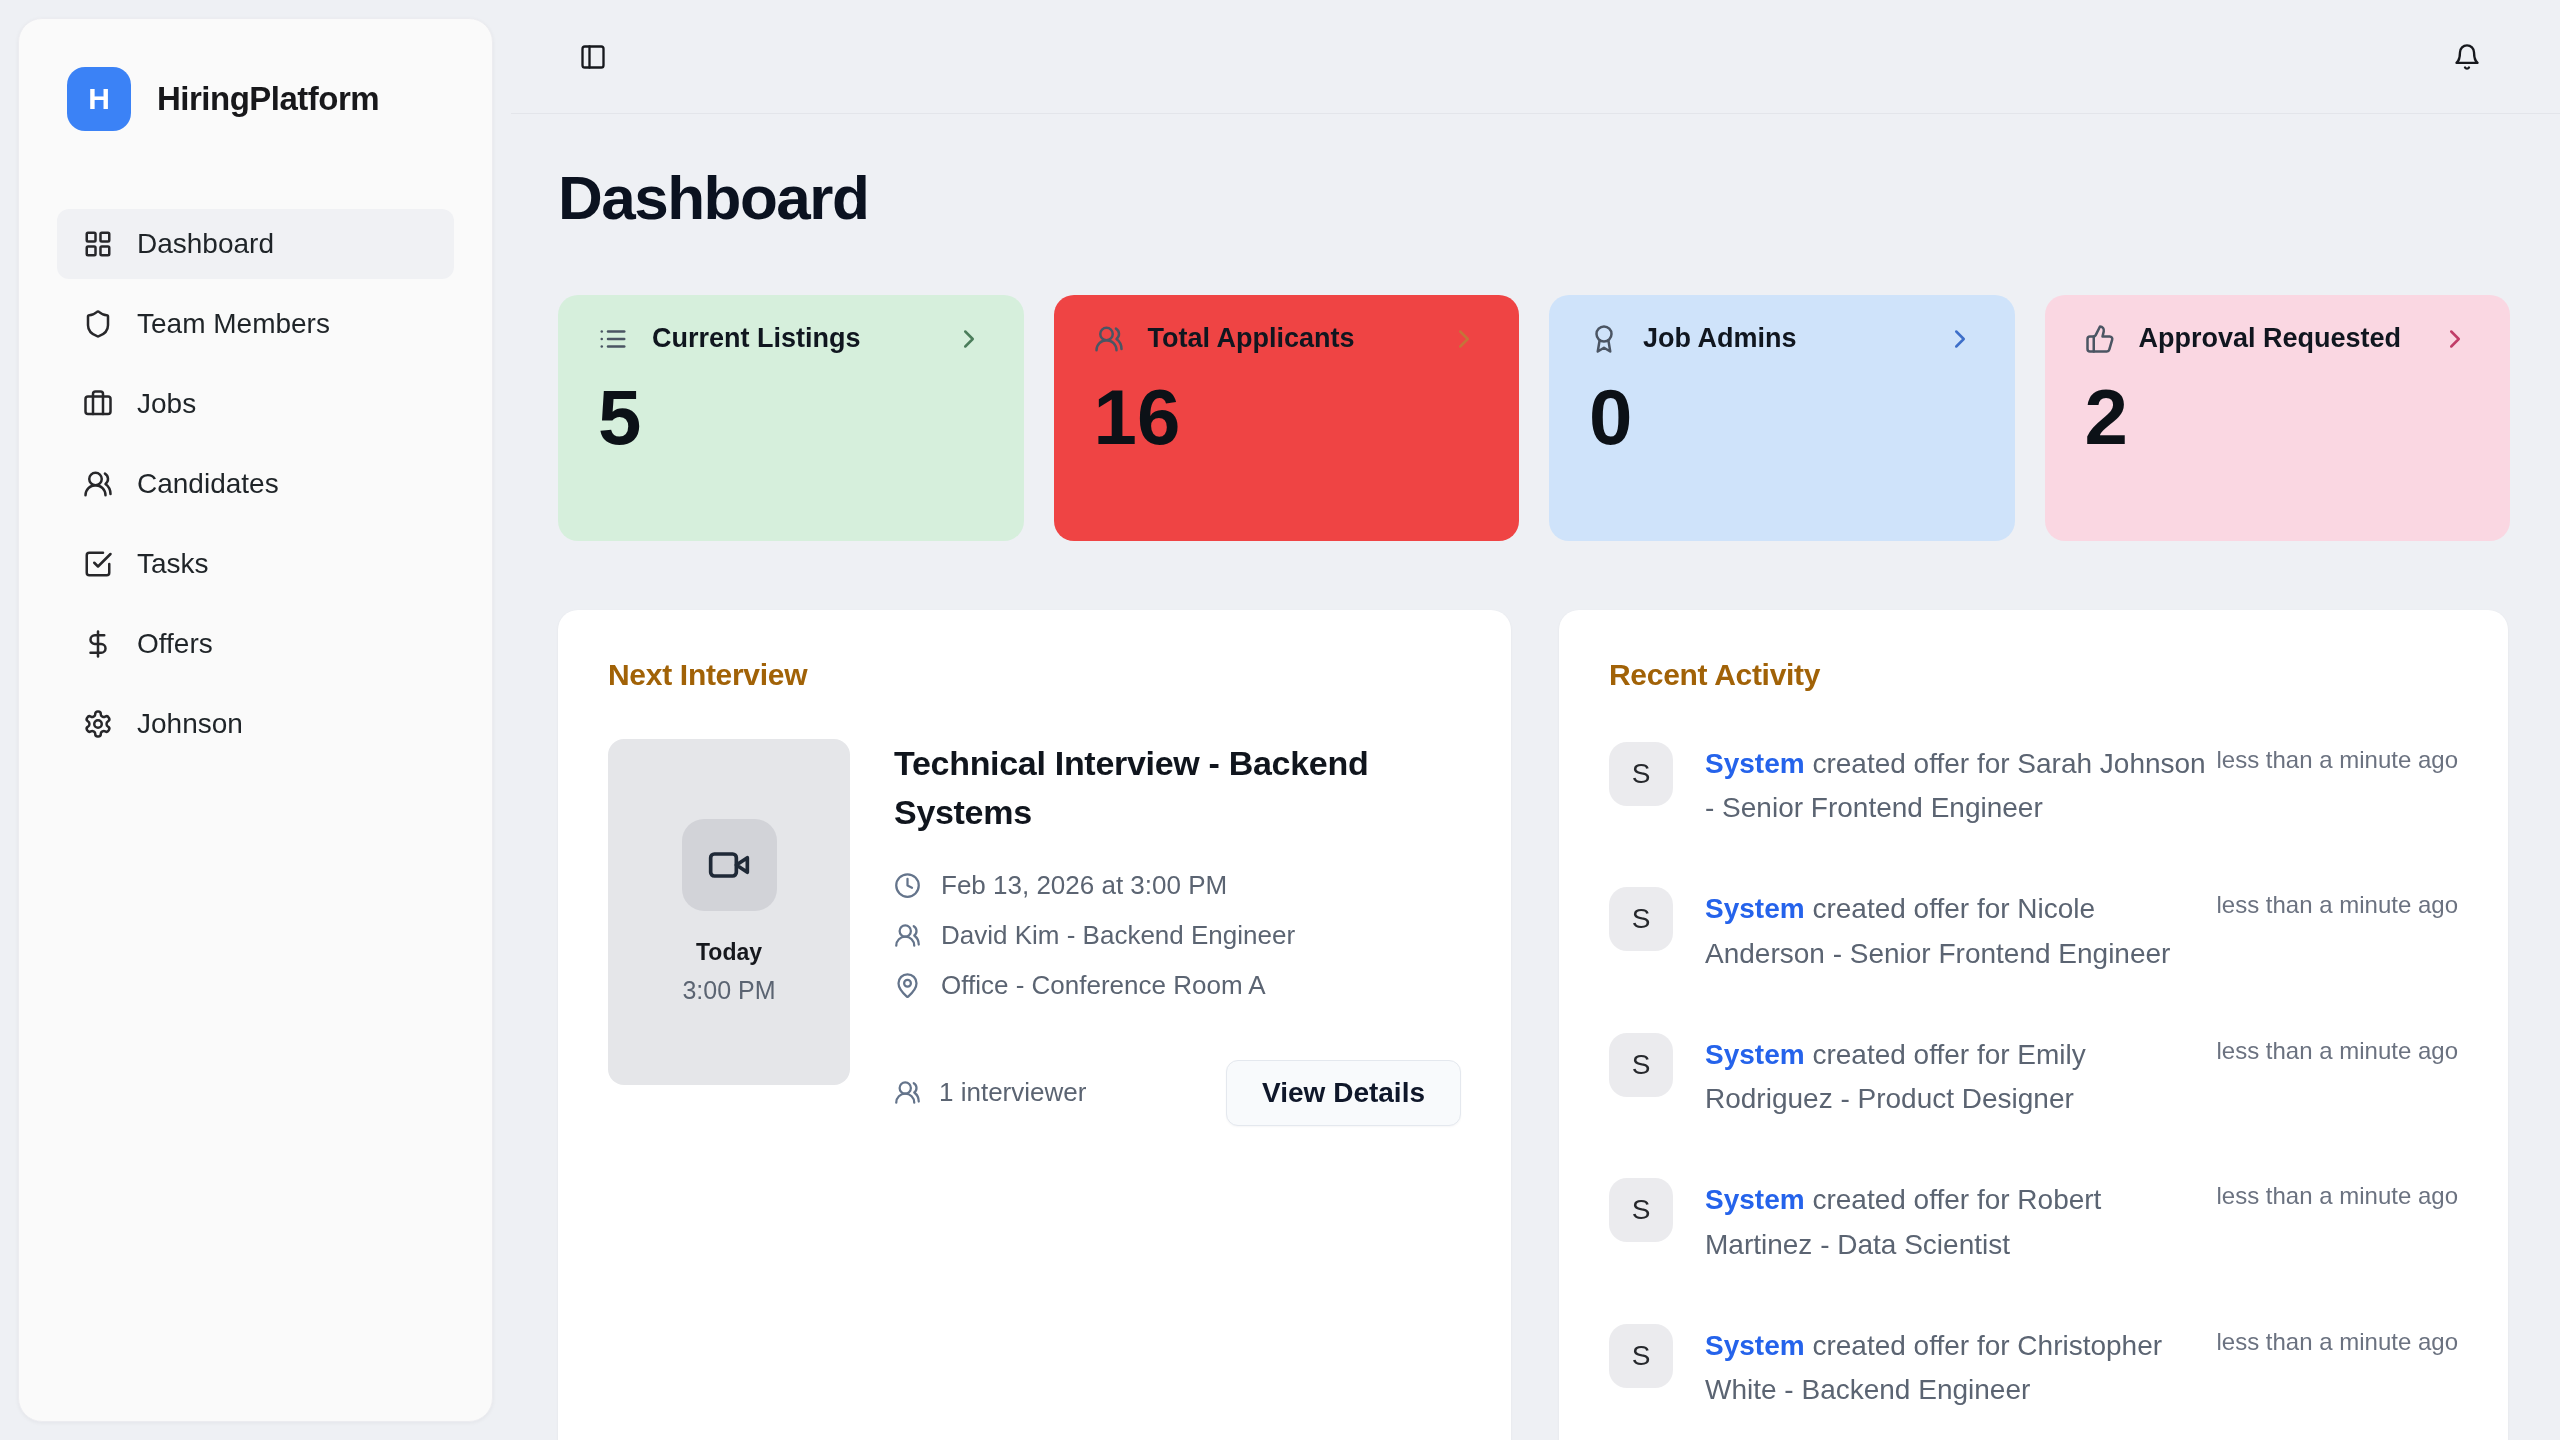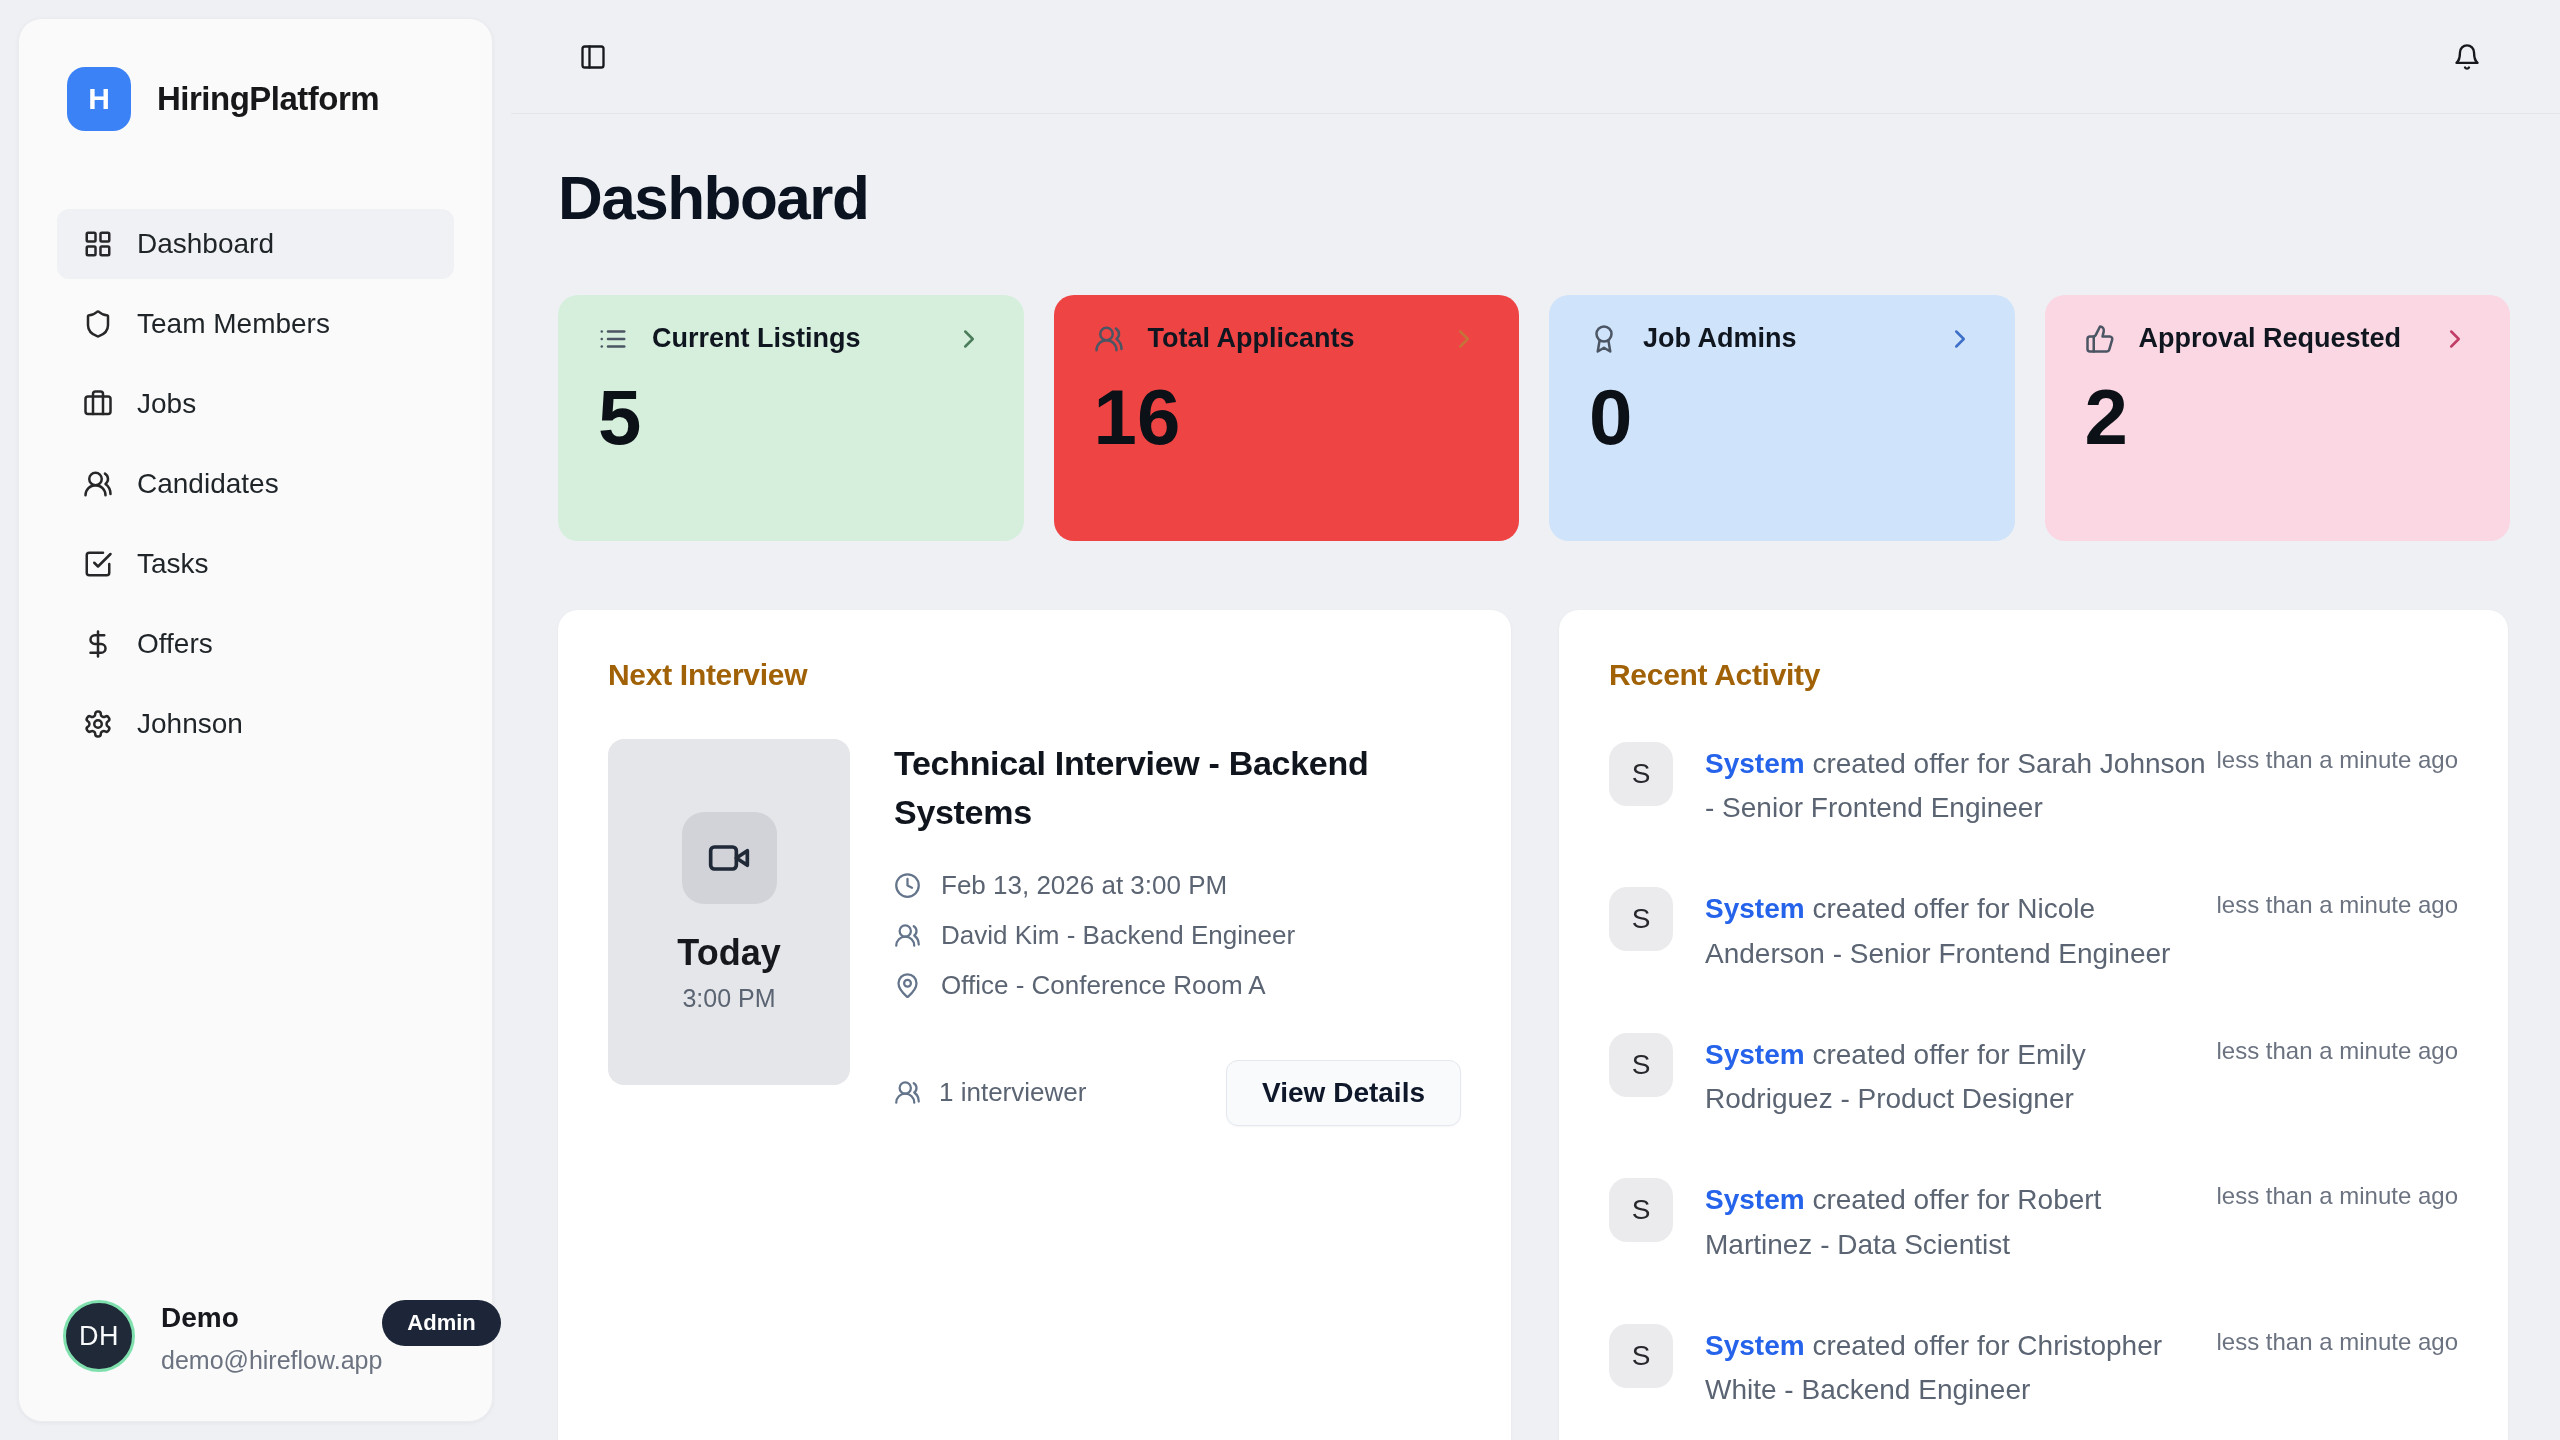--- a/index.html
+++ b/index.html
@@ -108,21 +108,21 @@
   .thumb {
     width: 242px; height: 346px; flex: 0 0 242px;
     background: #e5e6e9; border-radius: 16px;
     display: flex; flex-direction: column; align-items: center; justify-content: center;
   }
   .thumb-iconbox {
     width: 95px; height: 92px; background: #d2d3d8; border-radius: 22px;
     display: flex; align-items: center; justify-content: center;
   }
   .thumb-iconbox svg { width: 44px; height: 44px; color: #1f2937; }
-  .thumb-day { font-size: 36px; font-weight: 600; color: #16181d; margin-top: 28px; }
+  .thumb-day { font-size: 23px; font-weight: 600; color: #16181d; margin-top: 28px; }
   .thumb-time { font-size: 25px; color: #5b6472; margin-top: 10px; }
 
   .interview-info { margin-left: 44px; flex: 1; display: flex; flex-direction: column; }
   .interview-title { font-size: 34px; font-weight: 600; color: #10151d; line-height: 1.45; max-width: 480px; letter-spacing: -0.3px; }
   .detail-list { margin-top: 32px; }
   .detail-row { display: flex; align-items: center; gap: 20px; margin-bottom: 19px; }
   .detail-row svg { width: 27px; height: 27px; color: #64748b; flex: 0 0 27px; }
   .detail-text { font-size: 26px; color: #5b6472; }
   .interview-foot { margin-top: 40px; display: flex; align-items: center; justify-content: space-between; }
   .interviewers { display: flex; align-items: center; gap: 18px; }
@@ -273,28 +273,20 @@
       <span>Offers</span>
     </div>
     <div class="nav-item">
       <svg class="nicon" viewBox="0 0 24 24" fill="none" stroke="currentColor" stroke-width="2" stroke-linecap="round" stroke-linejoin="round">
           <use href="#i-gear"></use>
         </svg>
       <span>Johnson</span>
     </div>
   </nav>
 
-  <div class="user-chip">
-    <div class="avatar">DH</div>
-    <div class="user-meta">
-      <div class="user-name">Demo</div>
-      <div class="user-email">demo@hireflow.app</div>
-    </div>
-    <div class="role-badge">Admin</div>
-  </div>
 </aside>
 
 <main class="main">
   <div class="topbar">
     <button class="icon-btn">
       <svg viewBox="0 0 24 24" fill="none" stroke="currentColor" stroke-width="2" stroke-linecap="round" stroke-linejoin="round">
           <use href="#i-panel-left"></use>
         </svg>
     </button>
     <button class="icon-btn">

